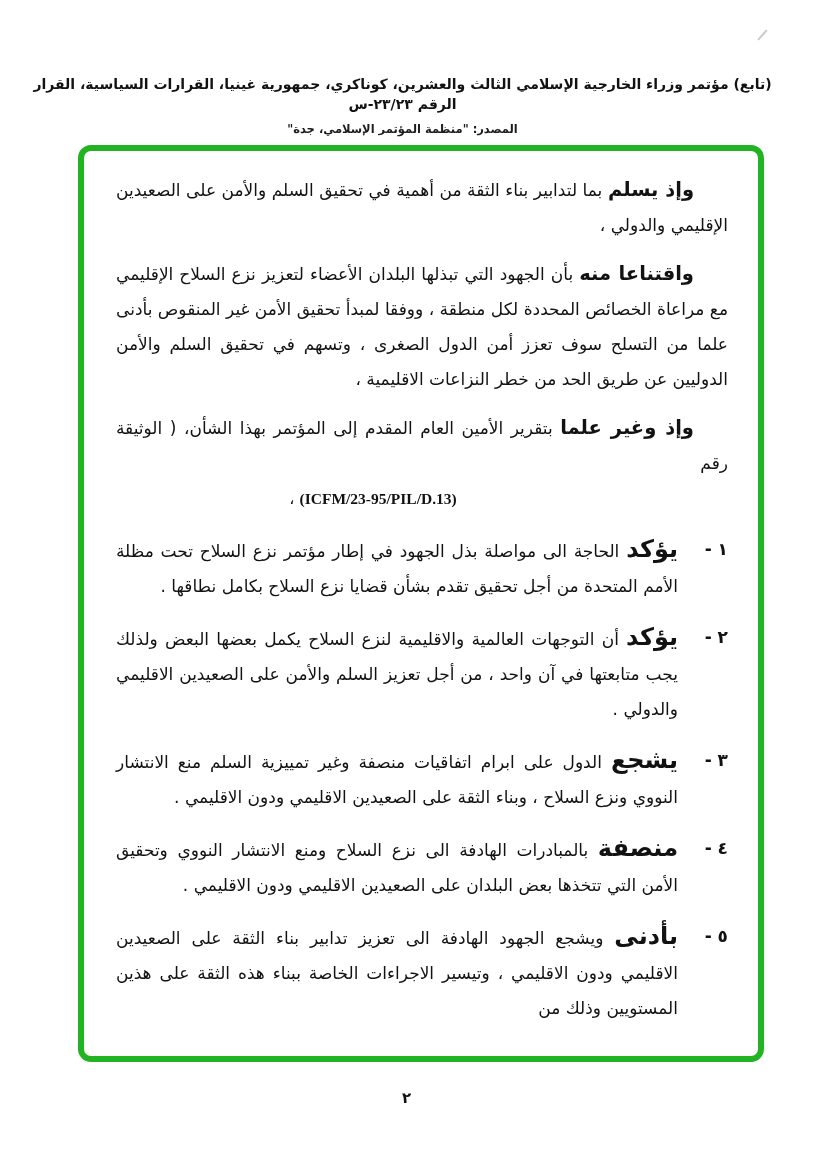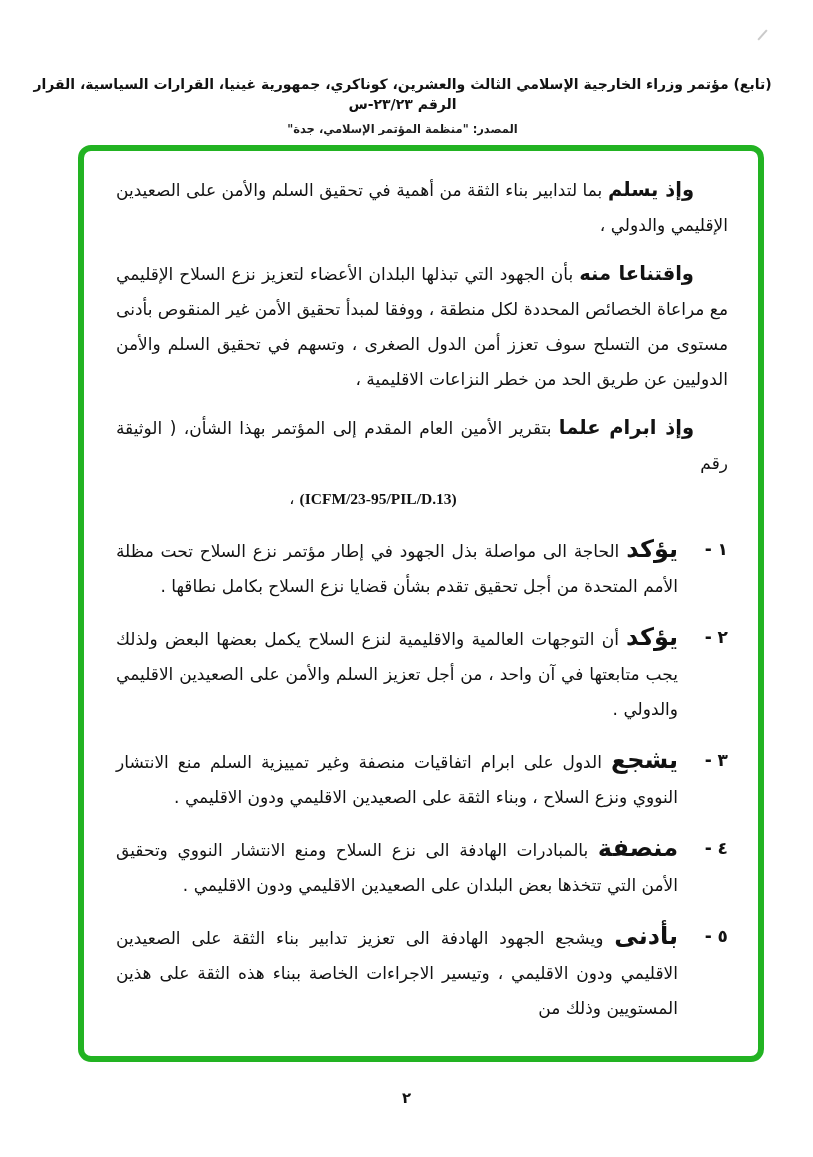--- a/index.html
+++ b/index.html
@@ -84,23 +84,23 @@
   <div class="letterhead">
     <div class="line1">(تابع) مؤتمر وزراء الخارجية الإسلامي الثالث والعشرين، كوناكري، جمهورية غينيا، القرارات السياسية، القرار الرقم ٢٣/٢٣-س</div>
     <div class="line2">المصدر:  "منظمة المؤتمر الإسلامي، جدة"</div>
   </div>
 
   <div class="doc-frame">
 
     <p class="para"><b class="lead">وإذ يسلم</b> <span>بما لتدابير بناء الثقة من أهمية في تحقيق السلم والأمن على الصعيدين الإقليمي والدولي ،</span></p>
 
 
-    <p class="para"><b class="lead">واقتناعا منه</b> <span>بأن الجهود التي تبذلها البلدان الأعضاء لتعزيز نزع السلاح الإقليمي مع مراعاة الخصائص المحددة لكل منطقة ، ووفقا لمبدأ تحقيق الأمن غير المنقوص بأدنى مستوى من التسلح سوف تعزز أمن الدول الصغرى ، وتسهم في تحقيق السلم والأمن الدوليين عن طريق الحد من خطر النزاعات الاقليمية ،</span></p>
+    <p class="para"><b class="lead">واقتناعا منه</b> <span>بأن الجهود التي تبذلها البلدان الأعضاء لتعزيز نزع السلاح الإقليمي مع مراعاة الخصائص المحددة لكل منطقة ، ووفقا لمبدأ تحقيق الأمن غير المنقوص بأدنى علما من التسلح سوف تعزز أمن الدول الصغرى ، وتسهم في تحقيق السلم والأمن الدوليين عن طريق الحد من خطر النزاعات الاقليمية ،</span></p>
 
-    <p class="para" style="margin-bottom:0;"><b class="lead">وإذ ابرام علما</b> <span>بتقرير الأمين العام المقدم إلى المؤتمر بهذا الشأن، ( الوثيقة رقم</span></p>
+    <p class="para" style="margin-bottom:0;"><b class="lead">وإذ وغير علما</b> <span>بتقرير الأمين العام المقدم إلى المؤتمر بهذا الشأن، ( الوثيقة رقم</span></p>
     <div class="doc-ref-line"><span class="latin">(ICFM/23-95/PIL/D.13)</span> <span>،</span></div>
     <div style="height:16px;"></div>
 
     <div class="item">
       <div class="item-num">١ -</div>
       <div class="item-body"><b class="lead">يؤكد</b> <span>الحاجة الى مواصلة بذل الجهود في إطار مؤتمر نزع السلاح تحت مظلة الأمم المتحدة من أجل تحقيق تقدم بشأن قضايا نزع السلاح بكامل نطاقها .</span></div>
     </div>
 
     <div class="item">
       <div class="item-num">٢ -</div>

